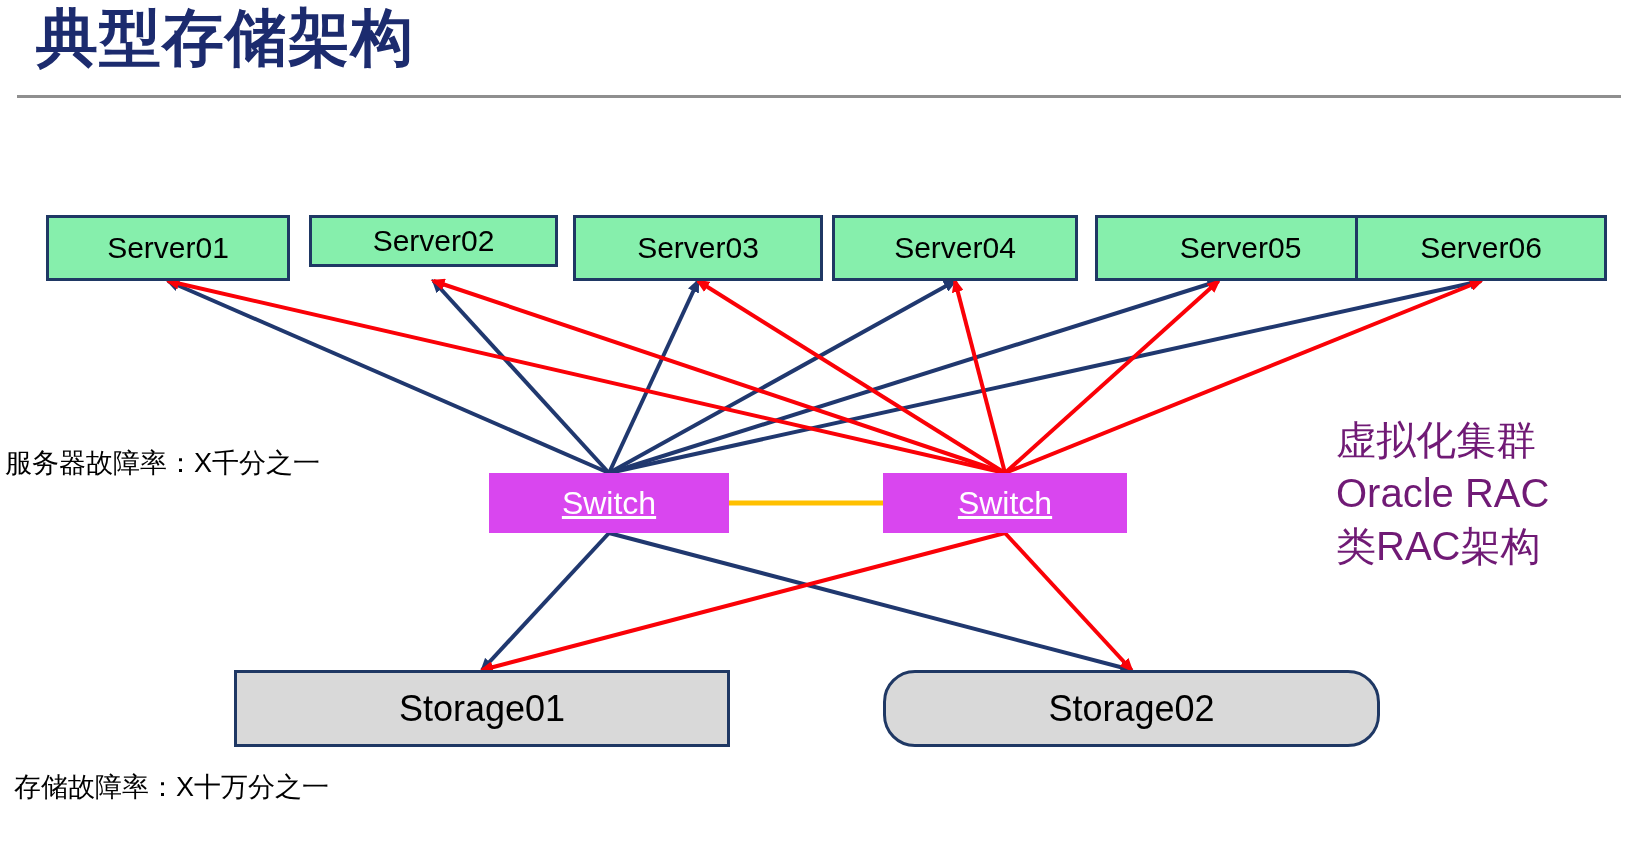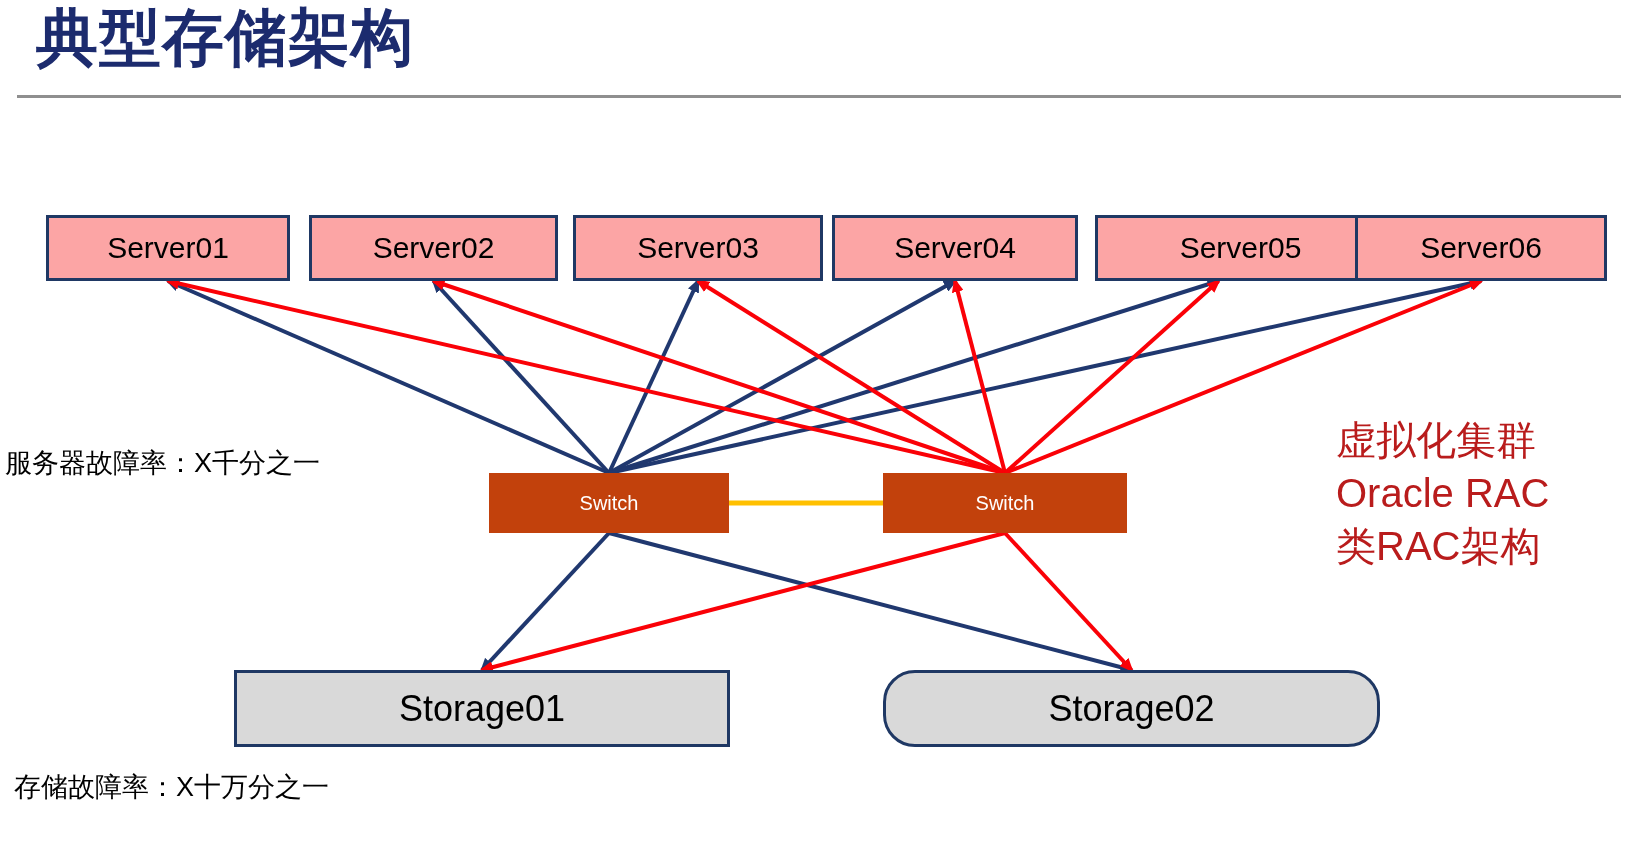--- a/index.html
+++ b/index.html
@@ -2,25 +2,25 @@
 <html><head>
 <meta charset="utf-8">
 <style>
   html,body{margin:0;padding:0;background:#ffffff;}
   body{font-family:"Liberation Sans","DejaVu Sans",sans-serif;}
   #canvas{position:relative;width:1632px;height:847px;background:#ffffff;overflow:hidden;padding-left:13px;}
   #wires{position:absolute;left:0;top:0;width:1632px;height:847px;z-index:0;}
   .slide-title{position:absolute;left:36px;top:-4px;font-size:62px;font-weight:bold;color:#1c2b6e;letter-spacing:1px;z-index:2;}
   .title-rule{position:absolute;left:17px;top:95px;width:1604px;height:3px;background:#8f8f8f;z-index:2;}
   .node{position:absolute;display:flex;align-items:center;justify-content:center;box-sizing:border-box;z-index:2;}
-  .server{background:#fca5a5;border:3px solid #1f3864;font-size:30px;color:#000000;}
-  .switch{background:#c2410c;color:#ffffff;font-size:20px;}
+  .server{background:#86efac;border:3px solid #1f3864;font-size:30px;color:#000000;}
+  .switch{background:#d946ef;color:#ffffff;font-size:32px;text-decoration:underline;}
   .storage{background:#d9d9d9;border:3px solid #1f3864;font-size:36px;color:#000000;}
   .side-label{position:absolute;font-size:27px;color:#000000;white-space:nowrap;z-index:2;}
-  .right-note{position:absolute;left:1336px;top:414px;font-size:40px;line-height:53px;color:#b91c1c;z-index:2;}
+  .right-note{position:absolute;left:1336px;top:414px;font-size:40px;line-height:53px;color:#701a75;z-index:2;}
 </style>
 </head>
 <body>
 
 <div id="canvas">
 
   <svg id="wires" xmlns="http://www.w3.org/2000/svg">
     <defs>
       <marker id="arrow-blue" markerUnits="userSpaceOnUse" markerWidth="14" markerHeight="12" refX="11" refY="6" orient="auto">
         <path d="M0,0 L14,6 L0,12 z" fill="#20386f"></path>
@@ -47,21 +47,21 @@
       <line x1="1005" y1="533" x2="1131.5" y2="670" stroke="#fa0107" stroke-width="4" marker-end="url(#arrow-red)"></line>
       <line x1="729" y1="503" x2="883" y2="503" stroke="#ffc000" stroke-width="5"></line>
     </svg>
 
   <div class="slide-title">典型存储架构</div>
   <div class="title-rule"></div>
 
   <div class="node server" style="left:46px;  top:215px; width:244px; height:66px;">
       <span>Server01</span>
     </div>
-  <div class="node server" style="left:309px; top:215px; width:249px; height:66px;">
+  <div class="node server" style="left:309px; top:215px; width:249px; height:52px;">
       <span>Server02</span>
     </div>
   <div class="node server" style="left:573px; top:215px; width:250px; height:66px;">
       <span>Server03</span>
     </div>
   <div class="node server" style="left:832px; top:215px; width:246px; height:66px;">
       <span>Server04</span>
     </div>
   <div class="node server" style="left:1095px;top:215px; width:291px; height:66px;">
       <span>Server05</span>

